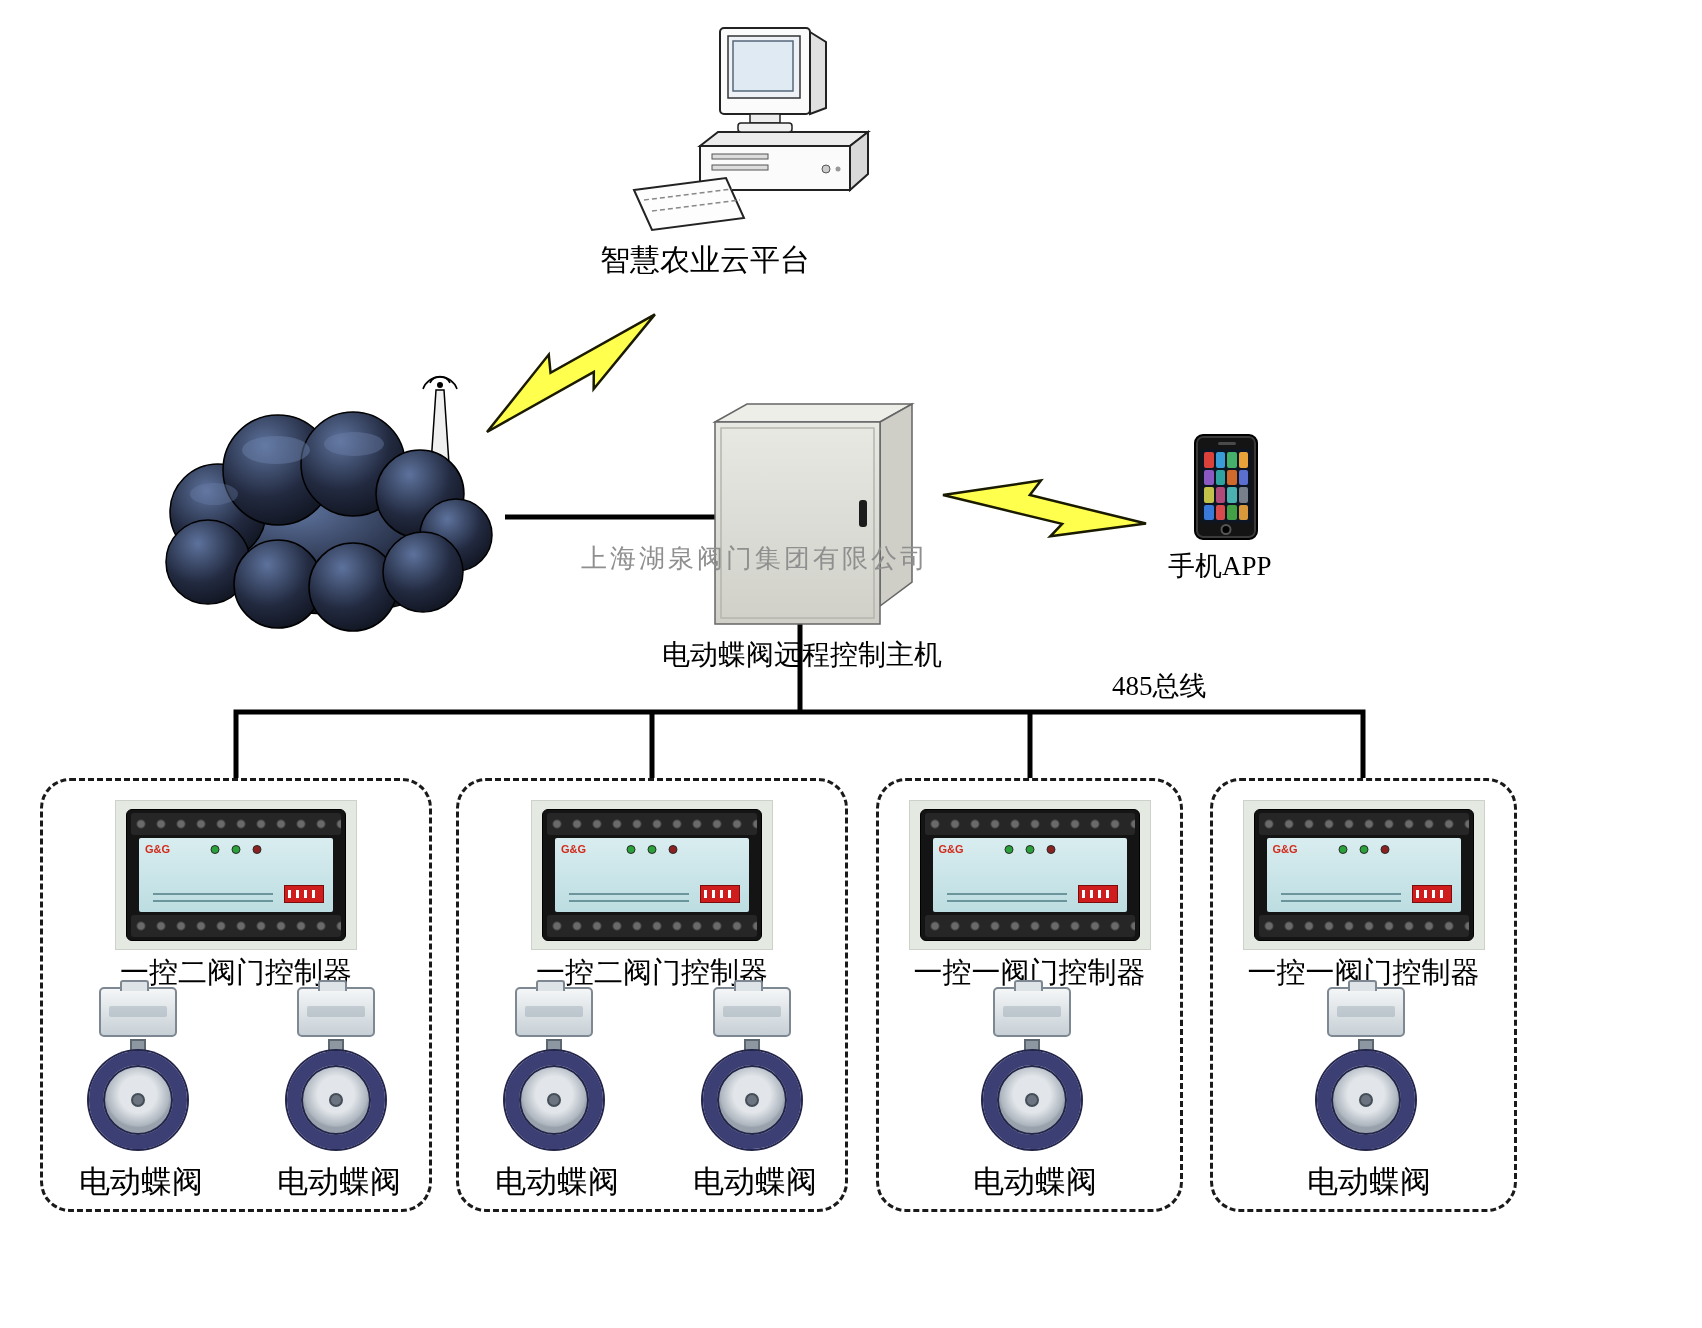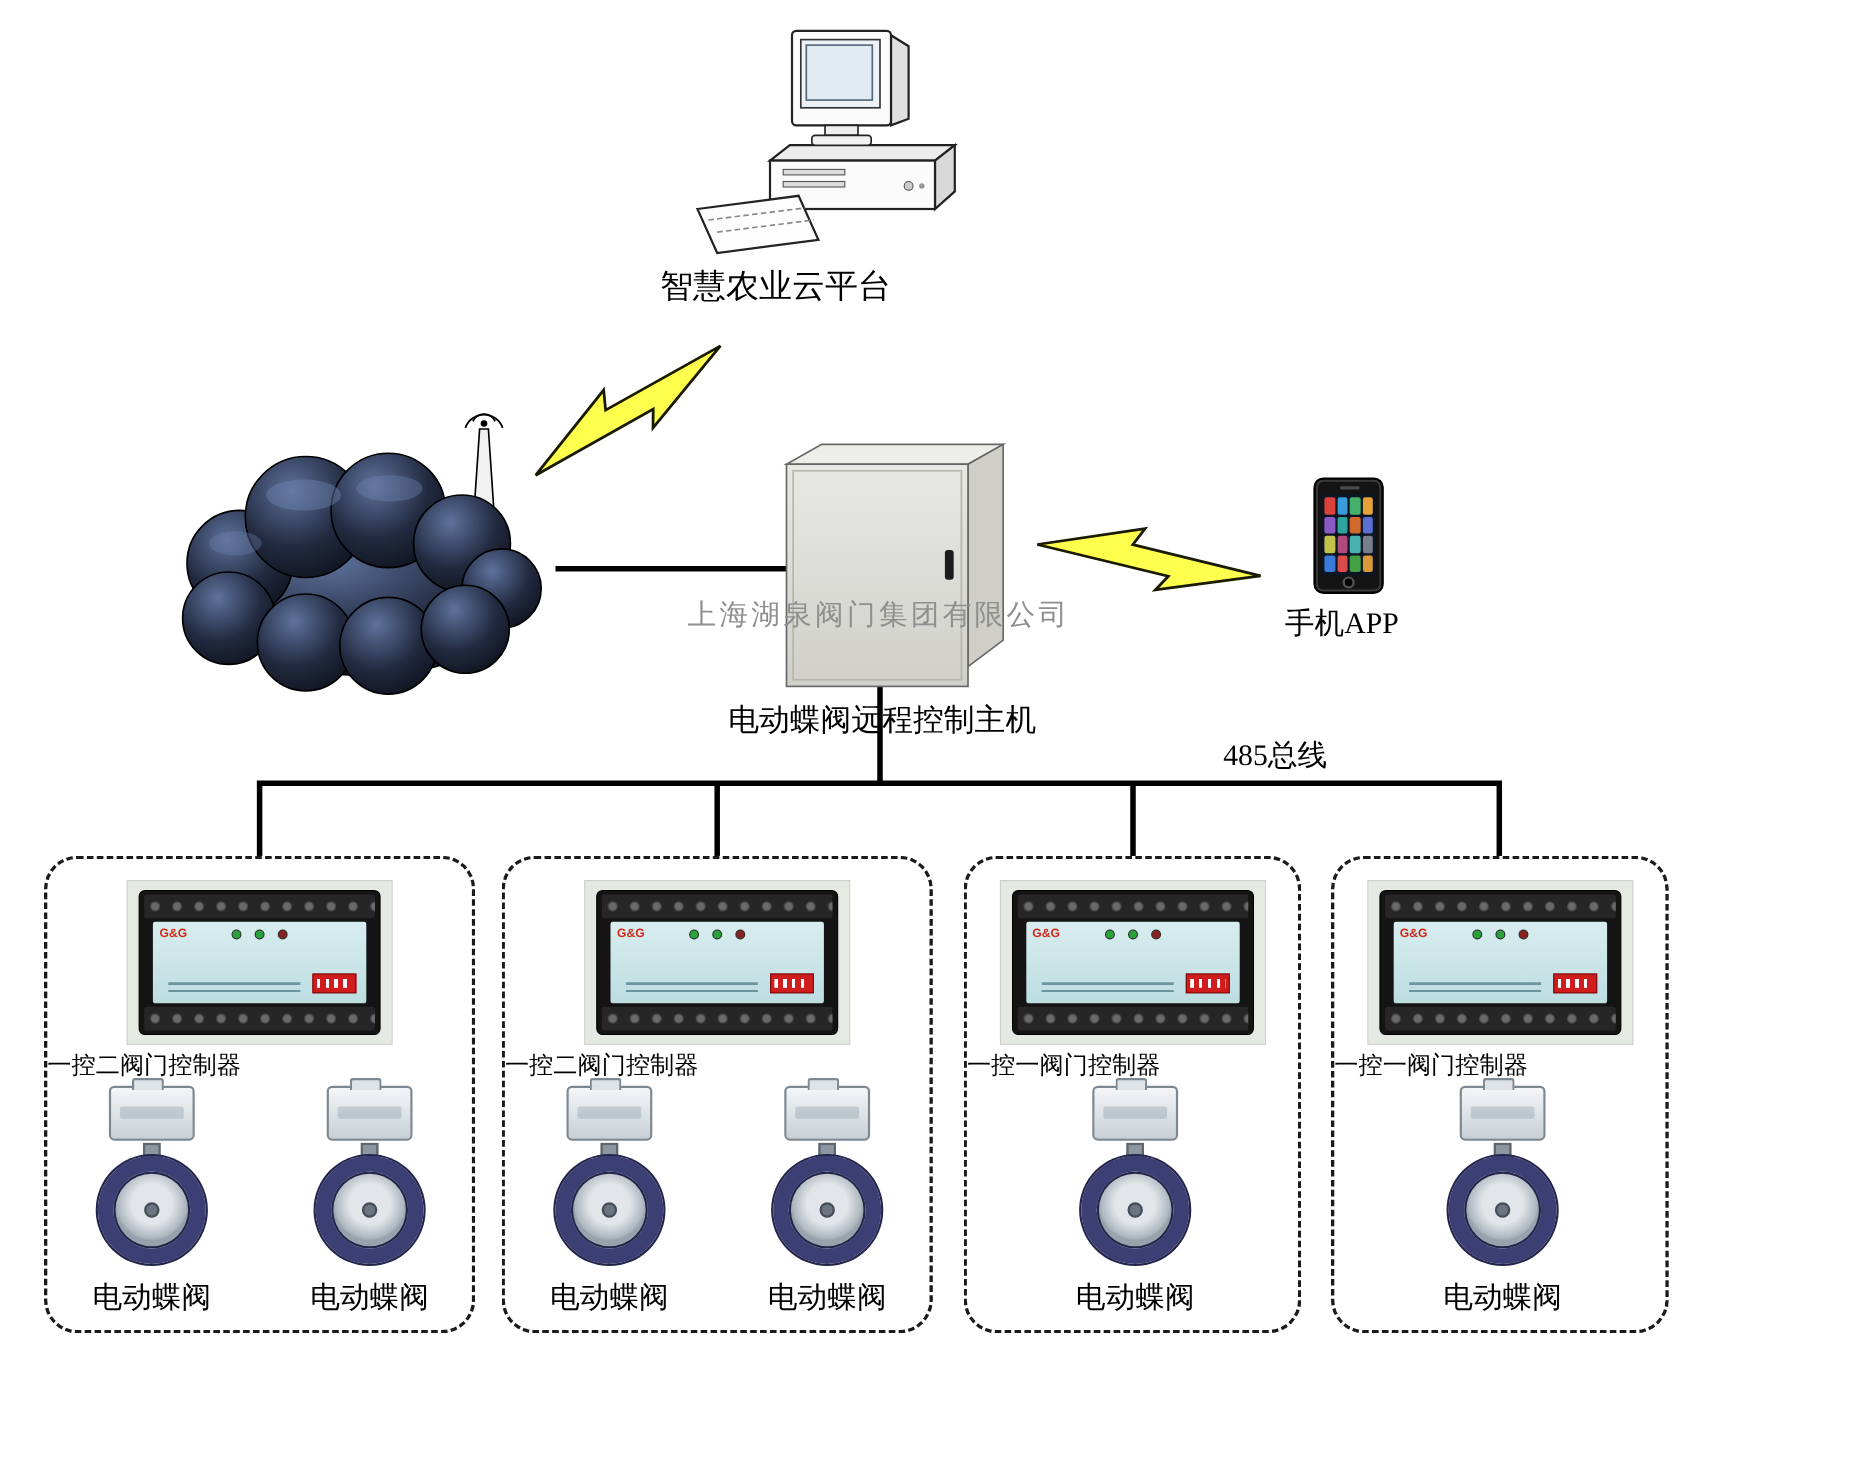--- a/index.html
+++ b/index.html
@@ -16,21 +16,21 @@
   
   .icon-svg { position:absolute; z-index:2; }
 
   
   .iot-text {
     position:absolute; left:240px; top:487px; width:180px; z-index:3;
     font-size:45px; font-weight:bold; letter-spacing:2px;
     text-shadow:2px 2px 0 rgba(40,0,0,.55);
   }
   .watermark {
-    position:absolute; left:624px; top:541px; width:350px; z-index:4;
+    position:absolute; left:580px; top:541px; width:350px; z-index:4;
     font-size:26px; color:#8f8f8f; letter-spacing:3px; text-align:center;
   }
 
   
   .phone { position:absolute; left:1194px; top:434px; width:64px; height:106px; z-index:3;
            background:#141414; border:2px solid #000; border-radius:9px;
            box-shadow:inset 0 0 0 2px #3a3a3a; }
   .phone-speaker { position:absolute; top:6px; left:22px; width:18px; height:3px; background:#4a4a4a; border-radius:2px; }
   .phone-screen { position:absolute; top:13px; left:5px; right:5px; height:74px; background:#0d1522;
                   display:grid; grid-template-columns:repeat(4,1fr); grid-auto-rows:1fr; gap:2px; padding:3px; }
@@ -63,37 +63,37 @@
   .ctrl-logo { position:absolute; left:6px; top:5px; font-size:11px; font-weight:bold; color:#d22a1a;
                font-family:"Liberation Sans","DejaVu Sans",sans-serif; }
   .ctrl-leds { position:absolute; left:50%; transform:translateX(-50%); top:7px; display:flex; gap:12px; }
   .led { display:block; width:9px; height:9px; border-radius:50%; border:1px solid #2a2a2a; }
   .led.green { background:#2aa23a; } .led.red { background:#8a2222; }
   .ctrl-dip { position:absolute; right:9px; bottom:9px; width:40px; height:18px;
               background:repeating-linear-gradient(90deg,#ffffff 0 3px,#cf1c1c 3px 8px) center/32px 8px no-repeat, #cf1c1c;
               border:1px solid #7a0c0c; }
   .ctrl-text-lines { position:absolute; left:14px; right:60px; bottom:7px; height:12px;
                      background:repeating-linear-gradient(180deg,#56828a 0 2px, rgba(0,0,0,0) 2px 7px); opacity:.8; }
-  .ctrl-label { position:absolute; top:172px; left:0; right:0; font-size:22px; }
+  .ctrl-label { position:absolute; top:172px; left:0; right:0; text-align:center; font-size:29px; }
 
   
   .valve { position:absolute; top:202px; width:130px; height:178px; }
   .vact { position:absolute; left:26px; top:4px; width:78px; height:50px;
           background:linear-gradient(180deg,#f4f6f7,#c7d0d6); border:2px solid #7d8892; border-radius:5px; }
   .vact::after { content:""; position:absolute; left:26%; top:-9px; width:34%; height:9px;
                  background:#dde3e7; border:2px solid #7d8892; border-bottom:none; border-radius:3px 3px 0 0; }
   .vact::before { content:""; position:absolute; left:8px; top:17px; right:8px; height:11px;
                   background:rgba(80,105,125,.22); border-radius:2px; }
   .vstem { position:absolute; left:57px; top:56px; width:16px; height:14px; background:#8d97a1; border:2px solid #5d6770; }
   .vbody { position:absolute; left:16px; top:68px; width:98px; height:98px; border-radius:50%;
            background:radial-gradient(circle at 50% 42%, #e2e6ea 0 34%, #aeb6bf 58%, #99a2ac 62%);
            border:14px solid #3c3f73; box-shadow:0 0 0 2px #23254a, inset 0 0 0 2px #23254a; }
   .vhub { position:absolute; left:58px; top:110px; width:14px; height:14px; border-radius:50%;
           background:#6b7480; border:2px solid #454d57; }
-  .vlabel { position:absolute; top:380px; width:130px; text-align:center; font-size:27px; }
+  .vlabel { position:absolute; top:380px; width:130px; text-align:right; font-size:31px; }
 </style>
 </head>
 <body>
 
 <div class="canvas">
 
   <svg id="wires" width="1702" height="1328" viewBox="0 0 1702 1328">
     <path d="M 505 517 L 715 517" stroke="#000" stroke-width="5" fill="none"></path>
     <path d="M 800 624 L 800 712" stroke="#000" stroke-width="5" fill="none"></path>
     <path d="M 236 780 L 236 712 L 1363 712 L 1363 780" stroke="#000" stroke-width="5" fill="none"></path>

